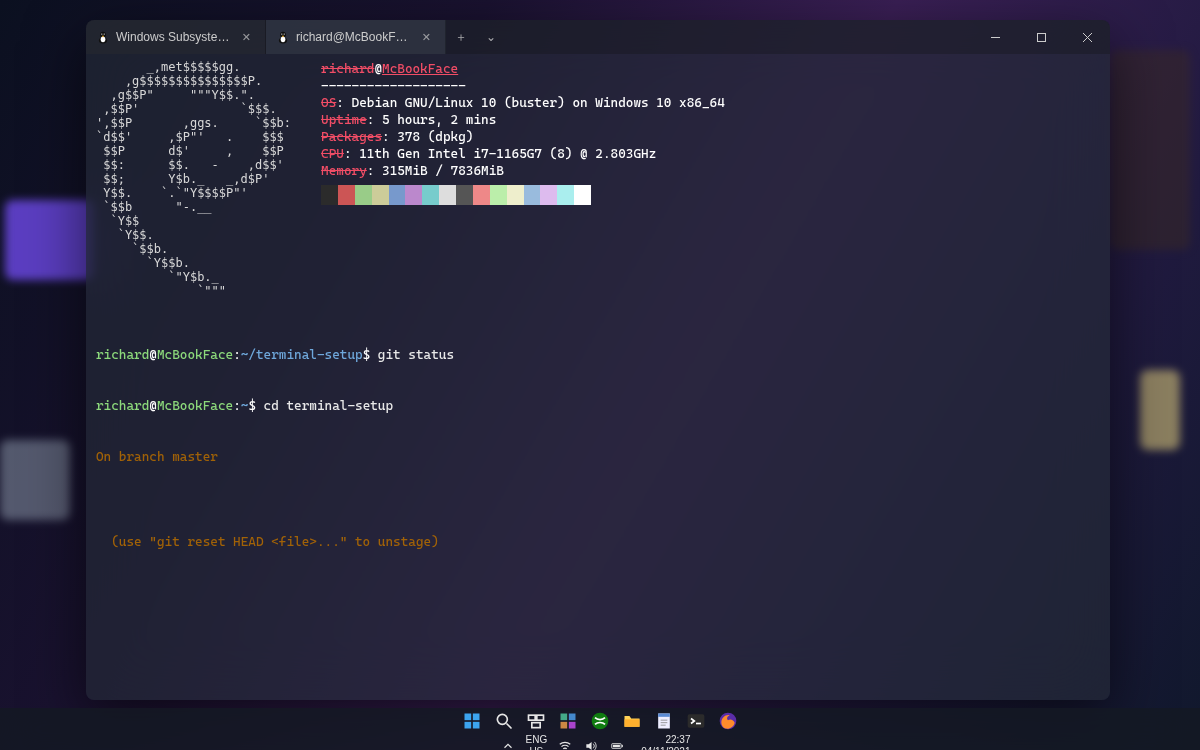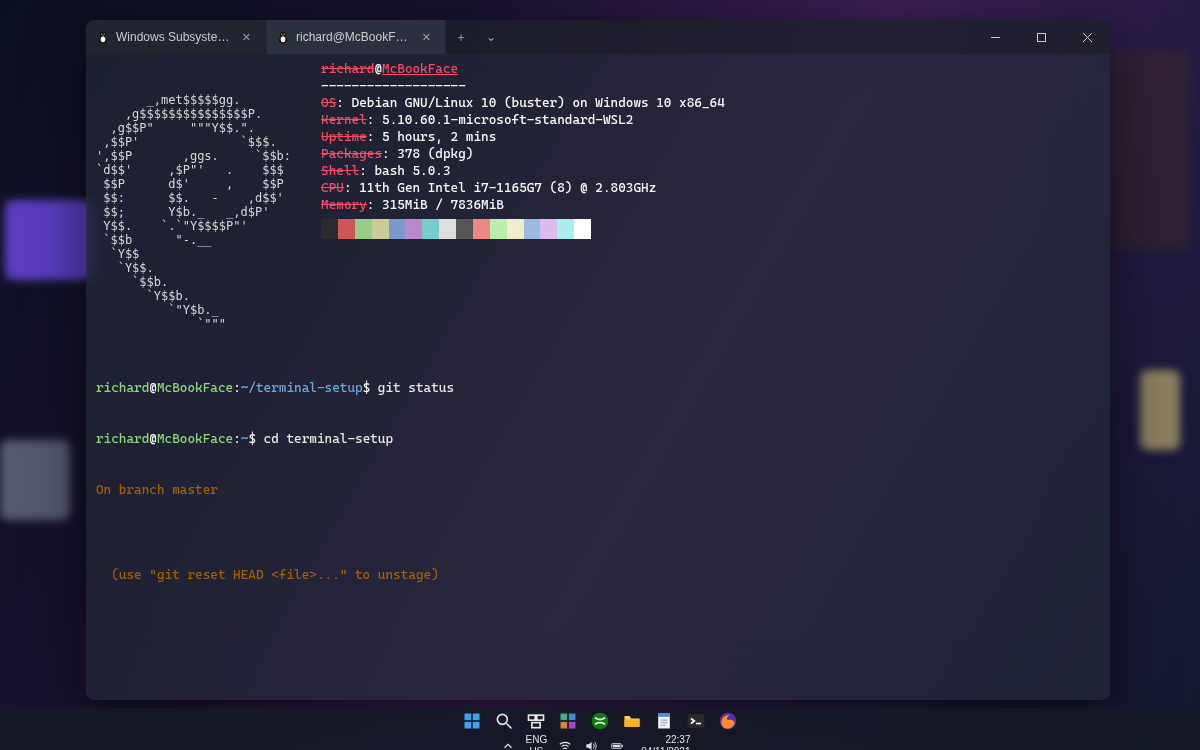--- a/index.html
+++ b/index.html
@@ -55,21 +55,21 @@
   .term-body {
     flex: 1;
     padding: 6px 10px 10px 10px;
     color: #d8d8d8;
     font-family: "Cascadia Mono", Consolas, monospace;
     font-size: 13px;
     line-height: 17px;
     overflow: hidden;
   }
   .neofetch-row { display:flex; gap: 30px; }
-  .ascii { white-space: pre; color:#d8d8d8; font-size:12px; line-height:14px;margin-top:33px; }
+  .ascii { white-space: pre; color:#d8d8d8; font-size:12px; line-height:14px; }
   .info .userhost .u { color:#f14d66; text-decoration: line-through; }
   .info .userhost .at { color:#fff; }
   .info .userhost .h { color:#f14d66; text-decoration: underline; }
   .info .sep { color:#fff; }
   .info .k { color:#f14d66; text-decoration: line-through; }
   .info .v { color:#fff; }
   .info div { white-space: nowrap; }
 
   .swatches { margin-top:6px; display:flex; height:20px; width:270px; }
   .swatches span { flex:1; }
@@ -182,24 +182,22 @@
      `$$b.
        `Y$$b.
           `"Y$b._
               `"""</pre>
       <div class="info">
         <div class="userhost">
           <span class="u">richard</span><span class="at">@</span><span class="h">McBookFace</span>
         </div>
         <div class="sep">-------------------</div>
         <div><span class="k">OS</span><span class="v">: </span><span class="v">Debian GNU/Linux 10 (buster) on Windows 10 x86_64</span></div>
-        <div><span class="k">Kernel</span><span class="v">: </span><span class="v">5.10.60.1-microsoft-standard-WSL2</span></div>
         <div><span class="k">Uptime</span><span class="v">: </span><span class="v">5 hours, 2 mins</span></div>
         <div><span class="k">Packages</span><span class="v">: </span><span class="v">378 (dpkg)</span></div>
-        <div><span class="k">Shell</span><span class="v">: </span><span class="v">bash 5.0.3</span></div>
         <div><span class="k">CPU</span><span class="v">: </span><span class="v">11th Gen Intel i7-1165G7 (8) @ 2.803GHz</span></div>
         <div><span class="k">Memory</span><span class="v">: </span><span class="v">315MiB / 7836MiB</span></div>
         <div class="swatches" id="swatches">
             <span style="background: rgb(43, 43, 43);"></span>
             <span style="background: rgb(204, 85, 85);"></span>
             <span style="background: rgb(153, 204, 136);"></span>
             <span style="background: rgb(204, 204, 153);"></span>
             <span style="background: rgb(119, 153, 204);"></span>
             <span style="background: rgb(187, 136, 204);"></span>
             <span style="background: rgb(119, 204, 204);"></span>

